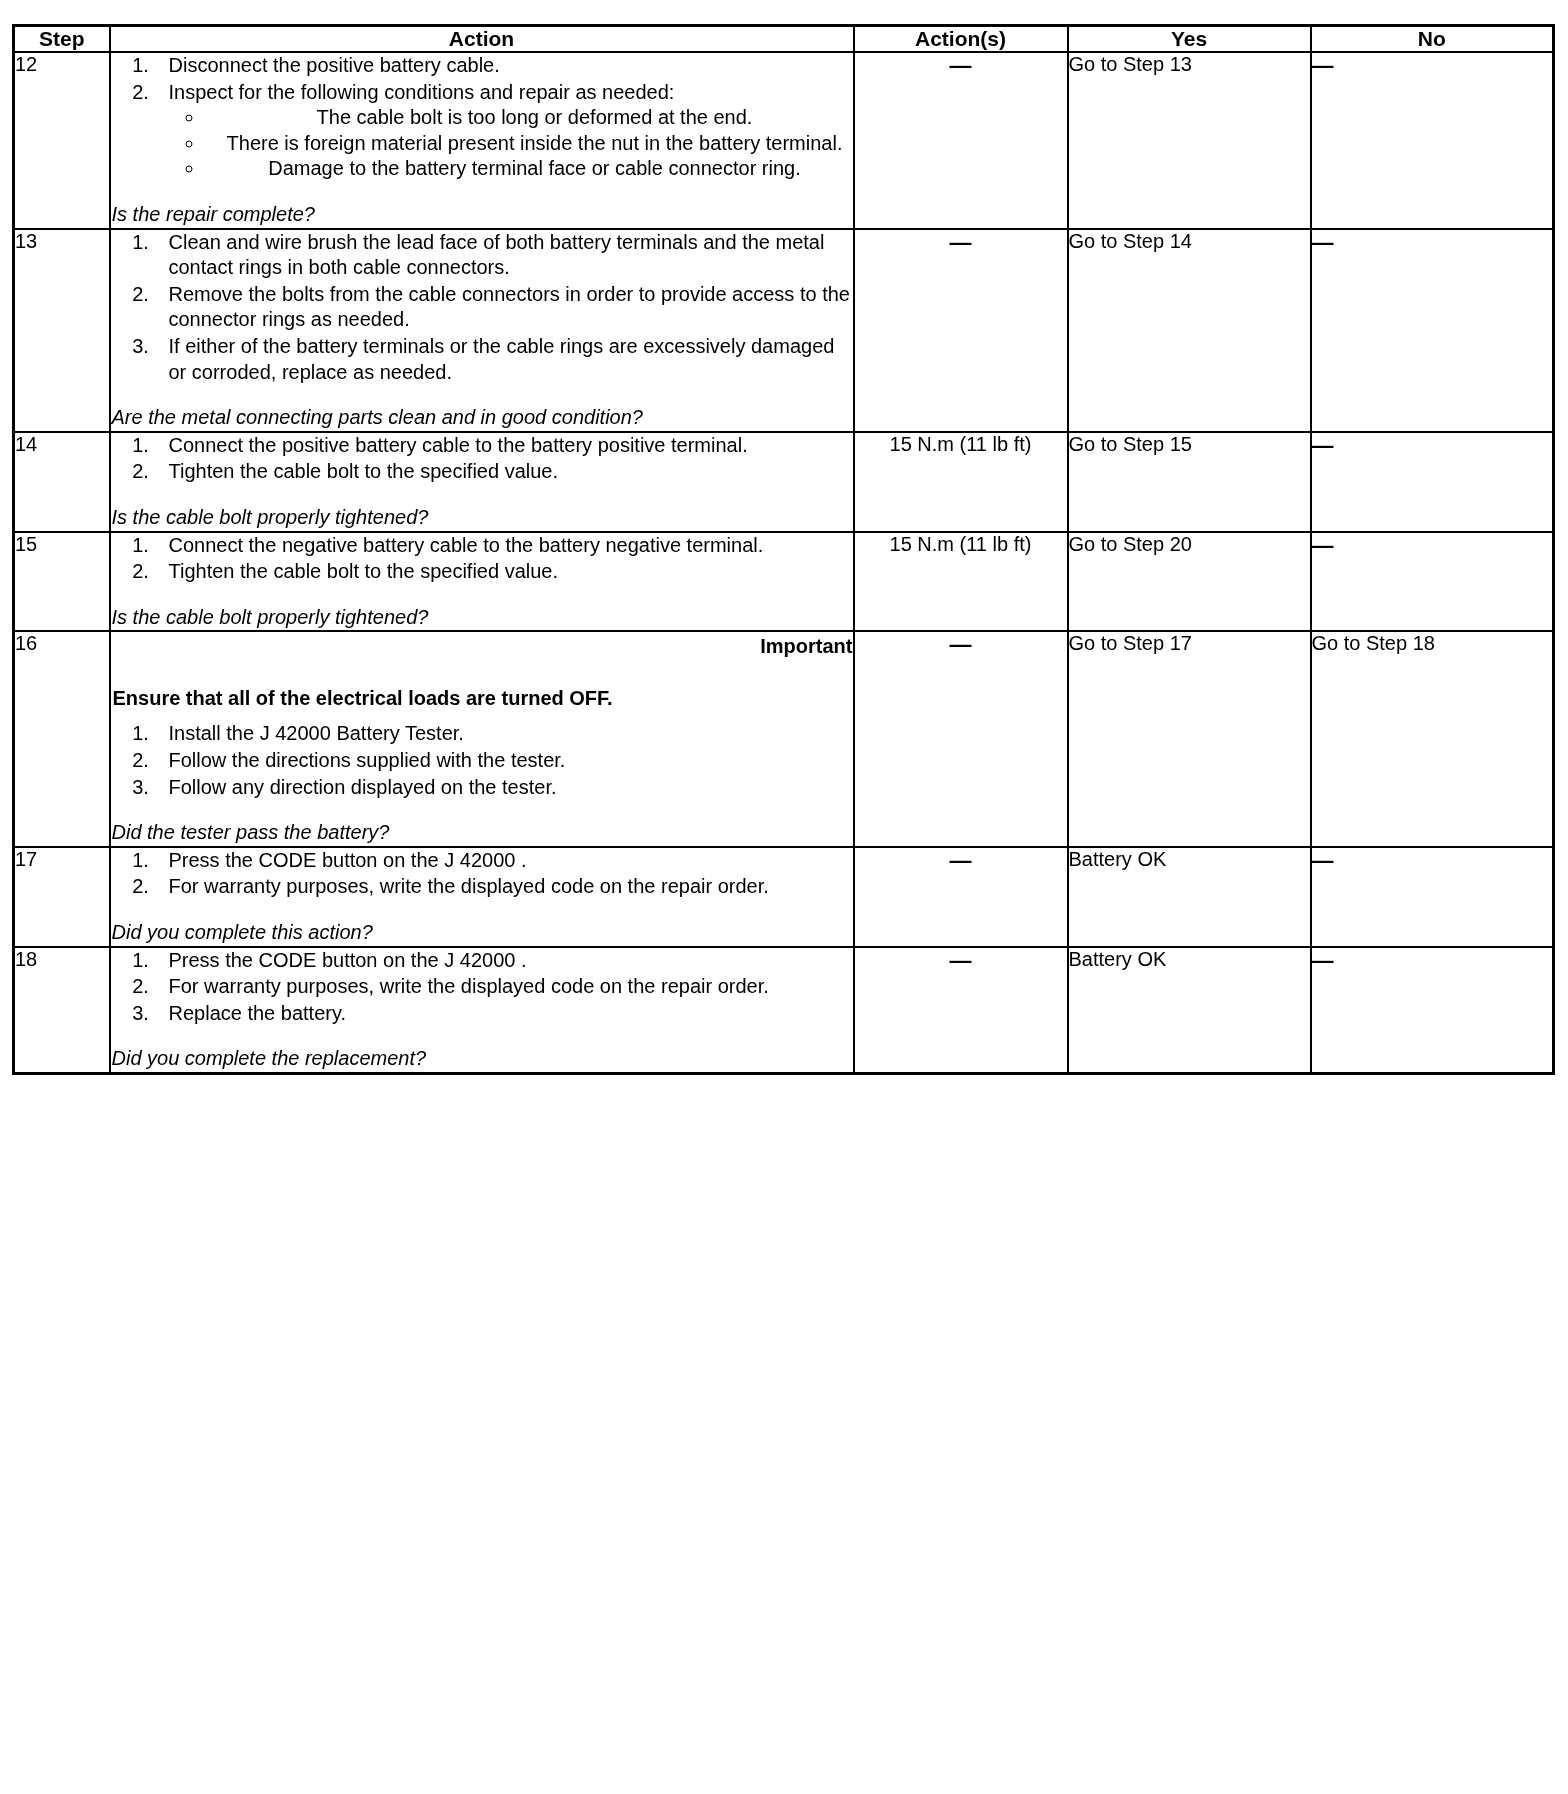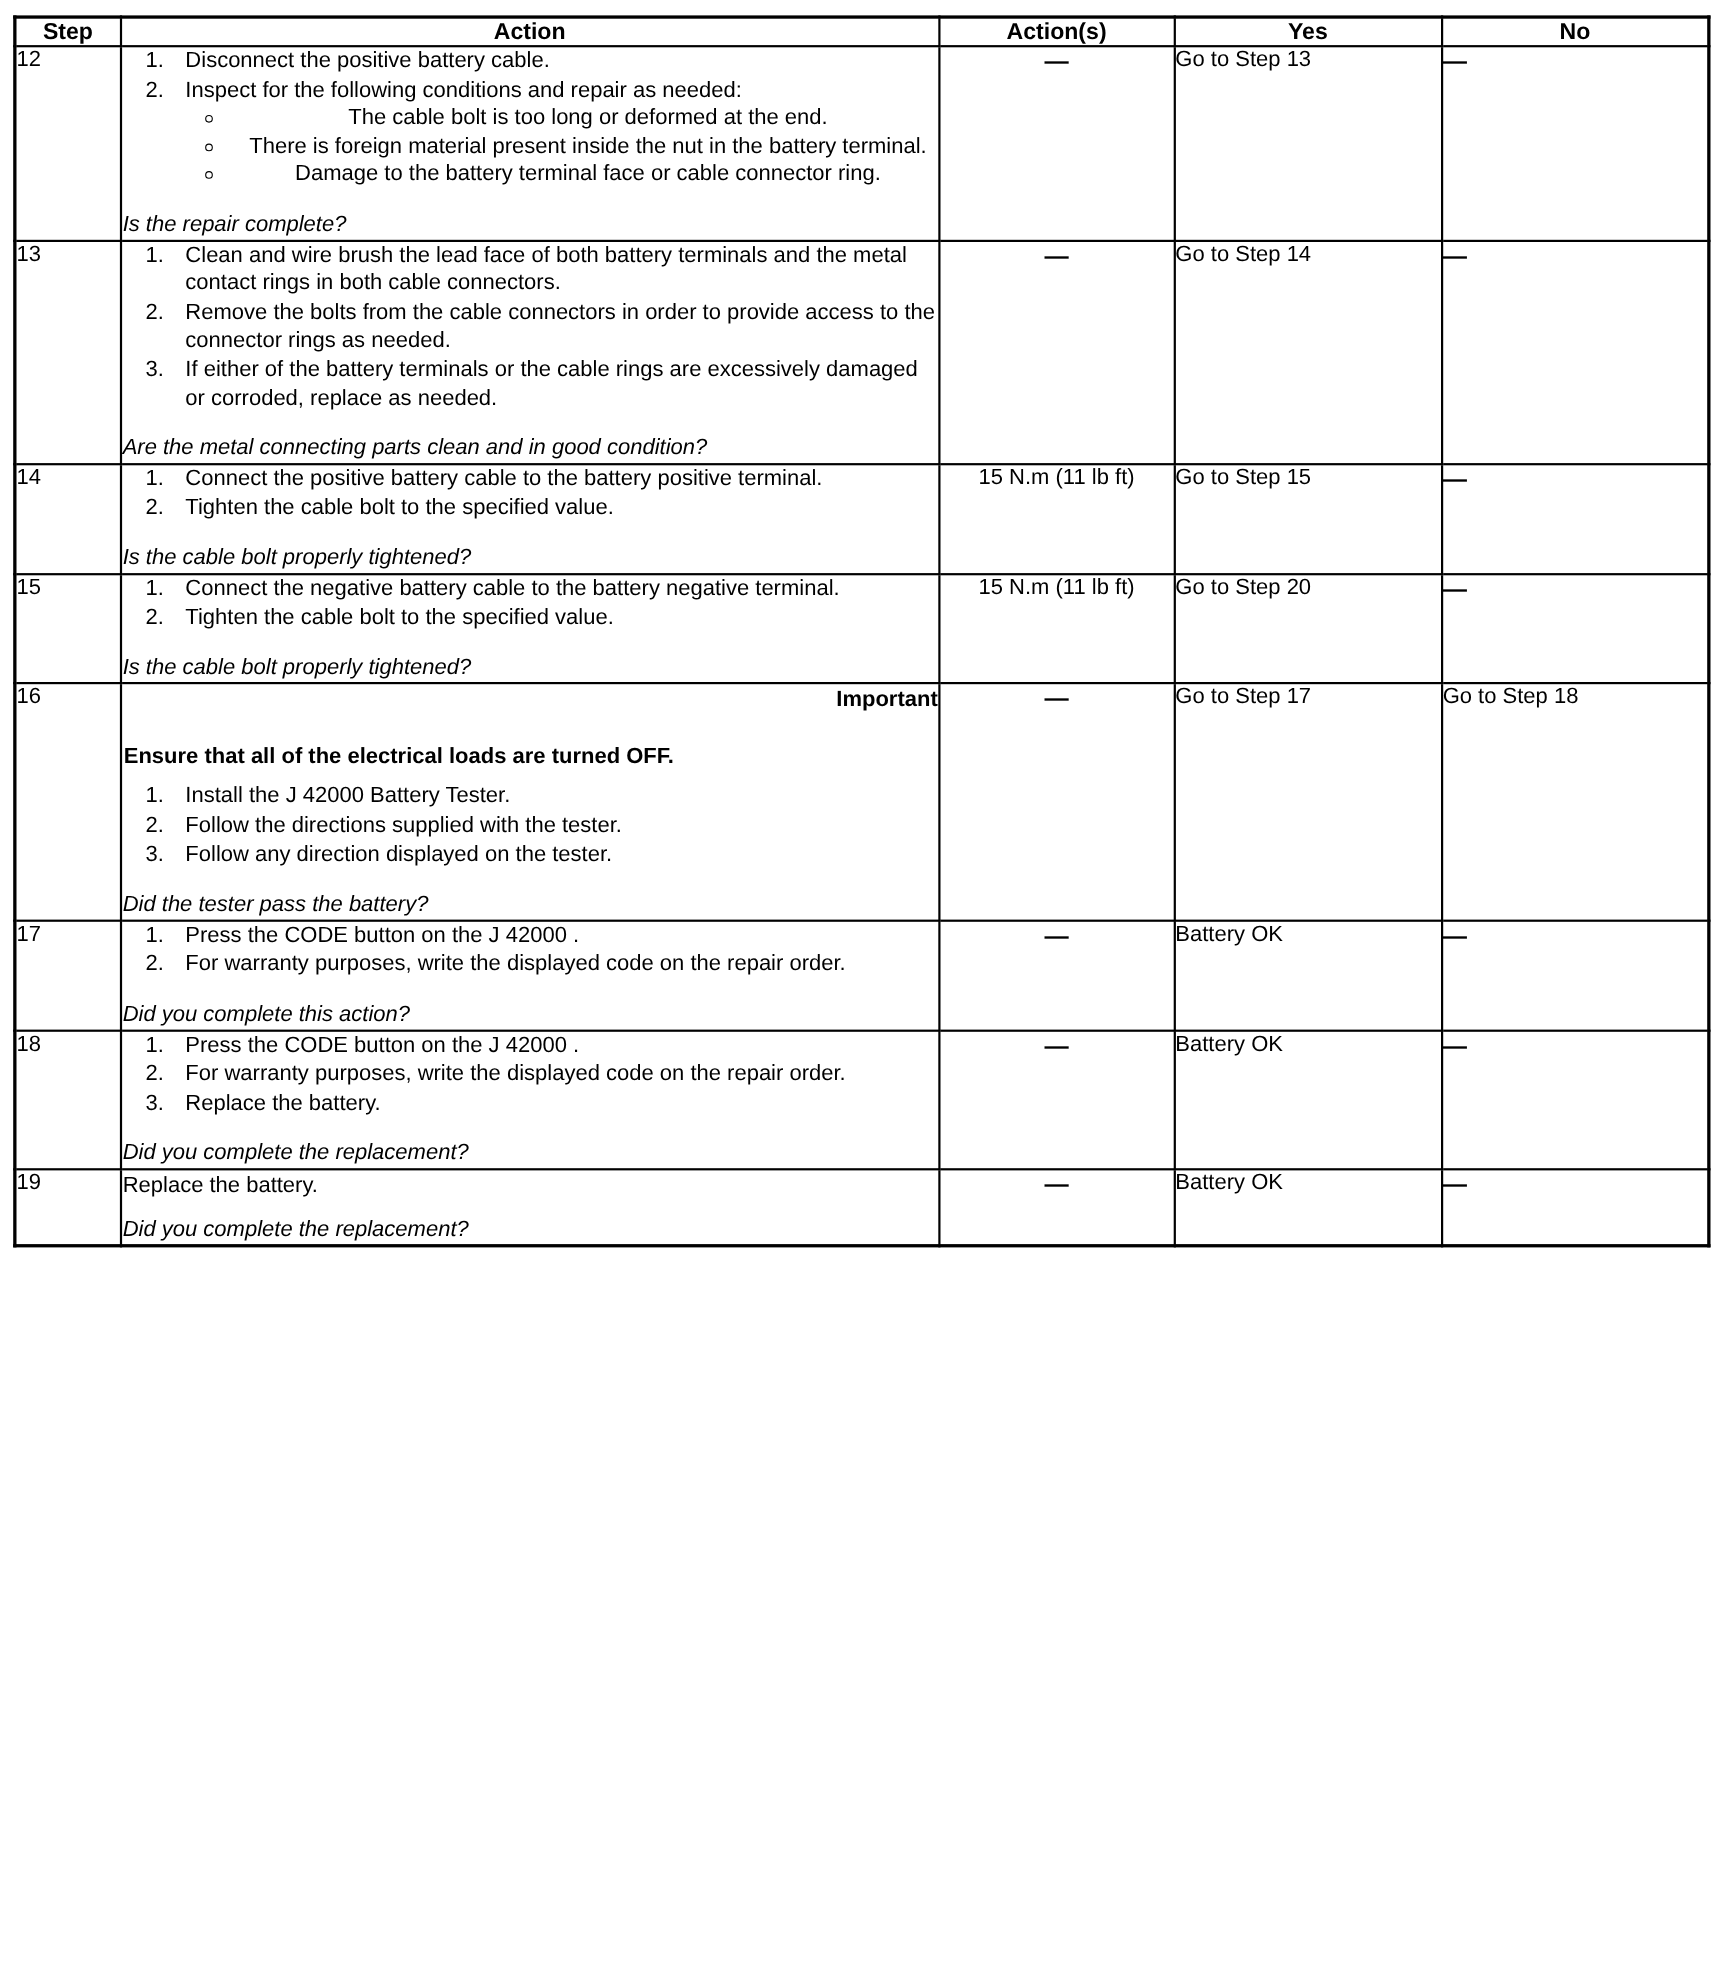--- a/index.html
+++ b/index.html
@@ -8,21 +8,21 @@
     background: #ffffff;
   }
   body {
     width: 1568px;
     font-family: "Liberation Sans", sans-serif;
     color: #000000;
   }
   .page {
     width: 1508px;
     min-height: 1794px;
-    padding: 14px 12px 0 12px;
+    padding: 24px 12px 0 12px;
     box-sizing: border-box;
   }
   table.diag {
     border-collapse: collapse;
     width: 1540px;
     table-layout: fixed;
     border: 3px solid #000;
   }
   table.diag col.c-step   { width: 96px; }
   table.diag col.c-action { width: 744px; }
@@ -260,30 +260,16 @@
         </td>
         <td class="value">
           <span class="dash">—</span>
         </td>
         <td class="yesno">Battery OK</td>
         <td class="yesno">
           <span class="dash">—</span>
         </td>
       </tr>
 
-      <tr>
-        <td class="step">19</td>
-        <td class="action">
-          <div class="plain-line">Replace the battery.</div>
-          <div class="question tight">Did you complete the replacement?</div>
-        </td>
-        <td class="value">
-          <span class="dash">—</span>
-        </td>
-        <td class="yesno">Battery OK</td>
-        <td class="yesno">
-          <span class="dash">—</span>
-        </td>
-      </tr>
 
     </tbody>
   </table>
 </div>
 
 </body></html>

